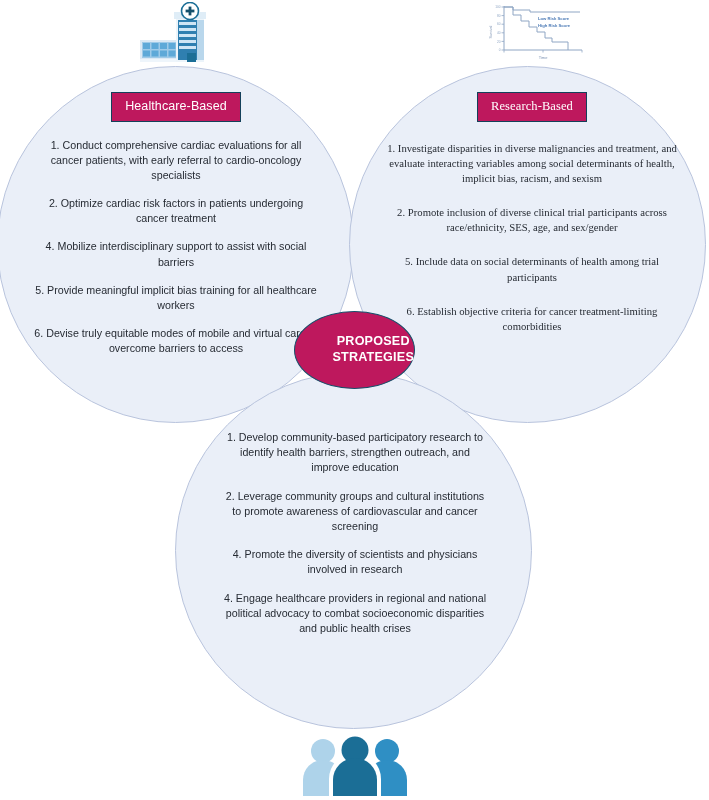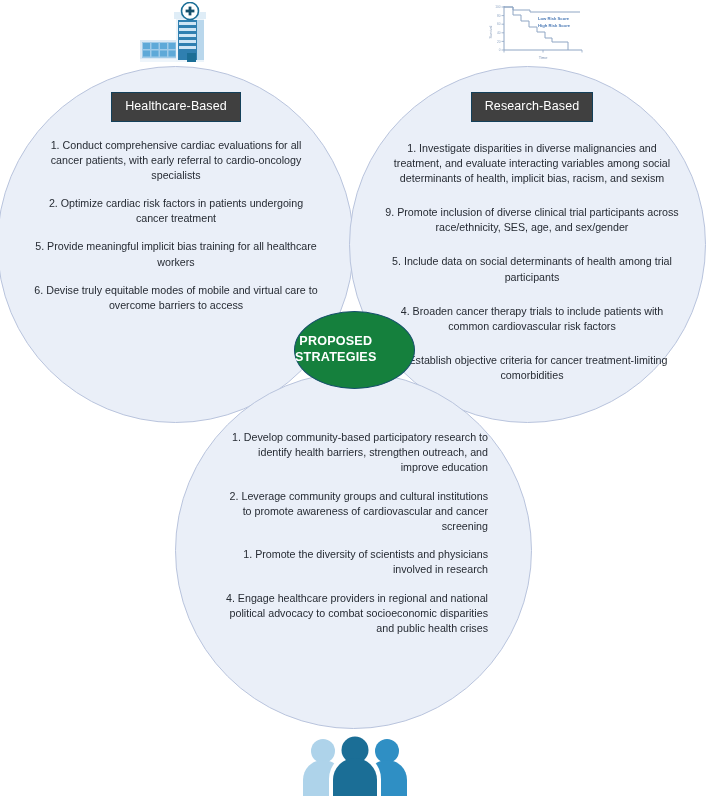--- a/index.html
+++ b/index.html
@@ -56,30 +56,31 @@
   }
   #content-healthcare {
     left: 28px;
     top: 92px;
     width: 296px;
   }
   #content-research {
     left: 384px;
     top: 92px;
     width: 296px;
+    font-family: Liberation Serif, serif;
   }
   #content-community {
     left: 210px;
     top: 414px;
     width: 290px;
   }
 
   .section-badge {
     display: inline-block;
-    background: #404040;
+    background: #be185d;
     border: 1.5px solid #14405a;
     color: #ffffff;
     font-size: 12.5px;
     line-height: 1;
     padding: 7px 13px 8px 13px;
     letter-spacing: 0.1px;
     white-space: nowrap;
   }
 
   .strategy-list {
@@ -92,36 +93,36 @@
     line-height: 1.42;
     color: #262b33;
     margin: 0 0 13px 0;
     padding: 0 2px;
   }
   .strategy-item:last-child {
     margin-bottom: 0;
   }
   #content-healthcare .strategy-item { padding: 0 6px; }
   #content-research  .strategy-item { padding: 0 1px; margin-top: 19px; }
-  #content-community .strategy-item { padding: 0 12px; text-align: right; }
+  #content-community .strategy-item { padding: 0 12px; }
 
   
   #center-hub {
     position: absolute;
     left: 294px;
     top: 311px;
     width: 121px;
     height: 78px;
     border-radius: 50%;
-    background: #15803d;
+    background: #be185d;
     border: 1px solid #16506b;
     box-sizing: border-box;
     display: flex;
     align-items: center;
-    justify-content: flex-start;
+    justify-content: flex-end;
     z-index: 5;
   }
   #center-hub-label {
     color: #ffffff;
     font-size: 12.6px;
     font-weight: bold;
     line-height: 1.25;
     text-align: center;
     letter-spacing: 0.2px;
   }
@@ -239,41 +240,41 @@
 
   <div id="circle-healthcare" class="venn-circle"></div>
   <div id="circle-research" class="venn-circle"></div>
   <div id="circle-community" class="venn-circle"></div>
 
   <div id="content-healthcare" class="circle-content">
     <div class="section-badge">Healthcare-Based</div>
     <ul class="strategy-list">
       <li class="strategy-item">1. Conduct comprehensive cardiac  evaluations for all cancer patients, with early referral to cardio-oncology specialists</li>
       <li class="strategy-item">2. Optimize cardiac risk factors in patients undergoing cancer treatment</li>
+      <li class="strategy-item">4. Mobilize interdisciplinary support to assist with social barriers</li>
       <li class="strategy-item">5. Provide meaningful implicit bias training for all healthcare workers</li>
       <li class="strategy-item">6.  Devise  truly equitable modes of mobile and virtual care to overcome barriers to access</li>
     </ul>
   </div>
 
   <div id="content-research" class="circle-content">
     <div class="section-badge">Research-Based</div>
     <ul class="strategy-list">
       <li class="strategy-item">1. Investigate disparities in diverse malignancies and treatment, and evaluate interacting variables among social determinants of health, implicit bias, racism, and sexism</li>
-      <li class="strategy-item">9. Promote inclusion of diverse clinical trial participants across race/ethnicity, SES, age, and sex/gender</li>
+      <li class="strategy-item">2. Promote inclusion of diverse clinical trial participants across race/ethnicity, SES, age, and sex/gender</li>
       <li class="strategy-item">5. Include data on social determinants of health among trial participants</li>
-      <li class="strategy-item">4. Broaden cancer therapy trials to include patients with common cardiovascular risk factors</li>
       <li class="strategy-item">6. Establish objective criteria for cancer treatment-limiting comorbidities</li>
     </ul>
   </div>
 
   <div id="content-community" class="circle-content">
     <ul class="strategy-list">
       <li class="strategy-item">1. Develop community-based participatory research to identify health barriers, strengthen outreach, and improve education</li>
       <li class="strategy-item">2. Leverage community groups and cultural institutions to promote awareness of cardiovascular and cancer screening</li>
-      <li class="strategy-item">1. Promote the diversity of scientists and physicians involved in research</li>
+      <li class="strategy-item">4. Promote the diversity of scientists and physicians involved in research</li>
       <li class="strategy-item">4. Engage healthcare providers in regional and national political advocacy to combat socioeconomic disparities and public health crises</li>
     </ul>
   </div>
 
   <div id="center-hub">
     <div id="center-hub-label">
       <span>PROPOSED</span><br>
       <span>STRATEGIES</span>
     </div>
   </div>

